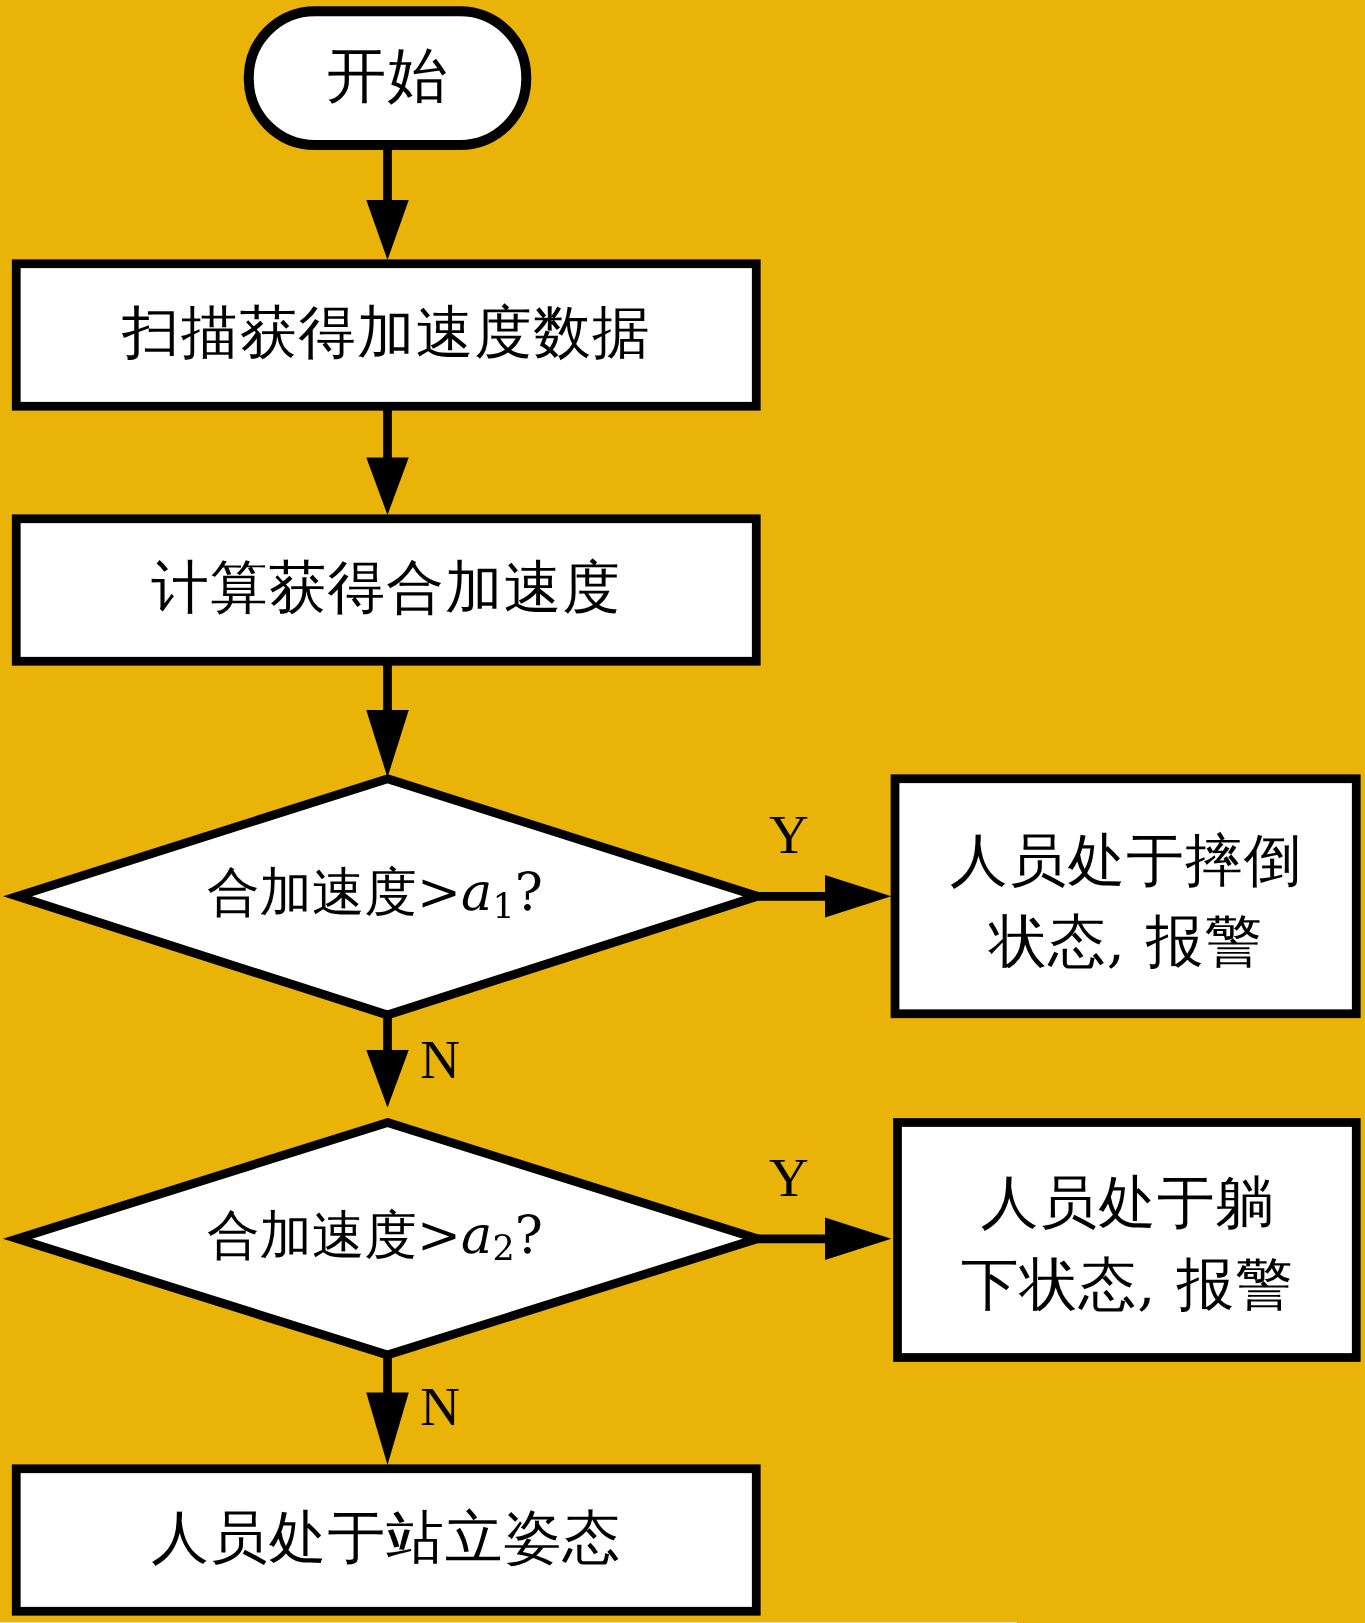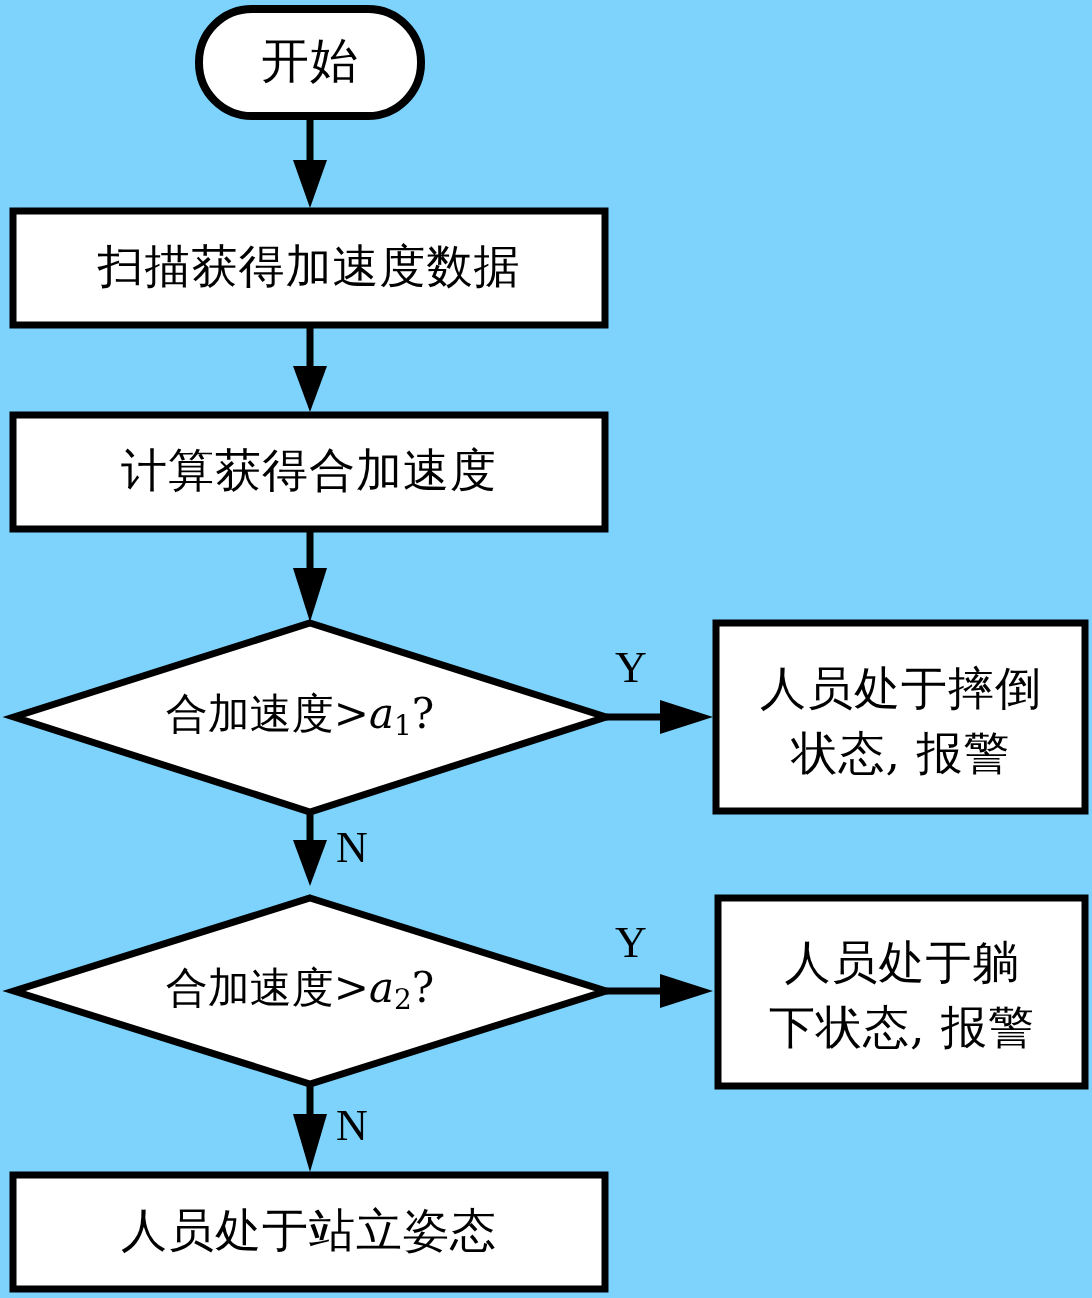--- a/index.html
+++ b/index.html
@@ -10,21 +10,21 @@
   body {
     width: 1092px;
     height: 1298px;
     font-family: "Liberation Serif", "DejaVu Serif", serif;
     overflow: hidden;
   }
   #flowchart-root {
     position: relative;
     width: 1092px;
     height: 1298px;
-    background: #7dd3fc;
+    background: #eab308;
   }
   svg.chart-svg {
     display: block;
     width: 1092px;
     height: 1298px;
   }
   .node-shape {
     fill: #ffffff;
     stroke: #000000;
     stroke-width: 7;

